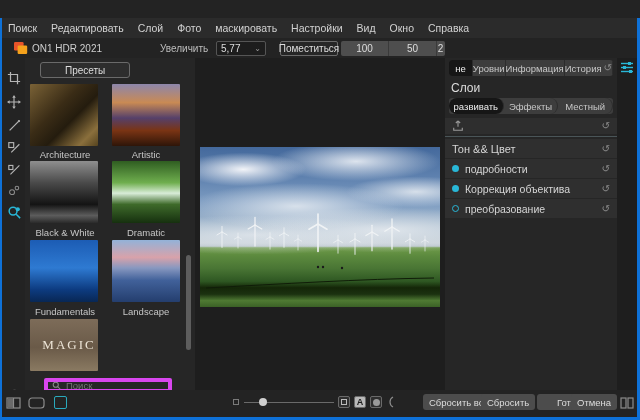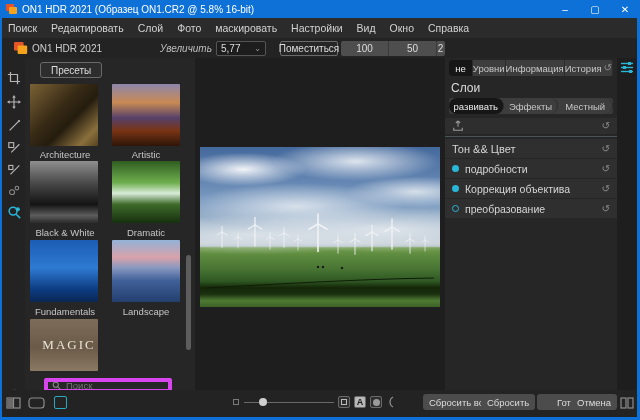--- a/index.html
+++ b/index.html
@@ -15,38 +15,38 @@
   .applogo{width:12px;height:10px;position:relative;margin-left:6px;}
   .applogo .sq1{position:absolute;left:0;top:0;width:8px;height:7px;background:#e8542a;border-radius:1px;}
   .applogo .sq2{position:absolute;left:3px;top:3px;width:8px;height:7px;background:#f5a21c;border-radius:1px;}
 
   
   .menubar{left:0;top:18px;width:640px;height:20px;background:#2b2b2b;display:flex;align-items:center;gap:14px;padding-left:8px;color:#d2d2d2;font-size:10.5px;}
   .menu-item{cursor:default;white-space:nowrap;}
 
   
   .toolbar{left:0;top:38px;width:640px;height:20px;background:#232323;color:#cfcfcf;font-size:10px;}
-  .zoom-label{position:absolute;left:160px;top:5px;width:52px;text-align:center;color:#bdbdbd;font-style:italic;}
+  .zoom-label{position:absolute;left:160px;top:5px;width:52px;text-align:left;color:#bdbdbd;}
   .zoom-dd{position:absolute;left:216px;top:3px;width:50px;height:15px;background:#1d1d1d;border:1px solid #555;border-radius:2px;display:flex;align-items:center;justify-content:space-between;padding:0 4px;color:#ddd;}
   .fit-btn{position:absolute;left:280px;top:3px;width:58px;height:15px;background:#262626;border:1px solid #6a6a6a;border-radius:2px;display:flex;align-items:center;justify-content:center;color:#ddd;}
   .segbar{position:absolute;left:341px;top:3px;width:104px;height:15px;background:#4e4e4e;border-radius:2px;display:flex;overflow:hidden;}
   .seg{width:48px;display:flex;align-items:center;justify-content:center;color:#ddd;border-right:1px solid #3a3a3a;}
   .seg:last-child{width:7px;border-right:none;overflow:hidden;}
 
   
   .edge{background:#0e71d8;}
 
   
   .toolscol{left:2px;top:58px;width:23px;height:332px;background:#232323;}
   .tool{position:absolute;left:4px;width:16px;height:16px;display:flex;align-items:center;justify-content:center;}
   .tool svg{display:block;}
 
   
   .presets{left:25px;top:58px;width:170px;height:332px;background:#262626;}
-  .presets-tab{position:absolute;left:15px;top:4px;height:16px;padding:0 10px;border:1px solid #6a6a6a;border-radius:3px;background:#2d2d2d;color:#ddd;font-size:10px;display:flex;align-items:center;}
+  .presets-tab{position:absolute;left:15px;top:4px;height:16px;padding:0 24px;border:1px solid #6a6a6a;border-radius:3px;background:#2d2d2d;color:#ddd;font-size:10px;display:flex;align-items:center;}
   .thumb{position:absolute;width:68px;height:62px;border-radius:1px;}
   .thumb-label{position:absolute;width:80px;text-align:center;color:#c6c6c6;font-size:9.5px;white-space:nowrap;}
   .magic-text{width:100%;height:100%;display:flex;align-items:center;justify-content:center;color:#ece4d6;font-family:"Liberation Serif","DejaVu Serif",serif;font-size:13px;letter-spacing:2px;}
   .search-box{position:absolute;left:19px;top:320px;width:128px;height:15px;border:4px solid #d946ef;border-radius:2px;background:#262626;display:flex;align-items:center;padding:0 4px;gap:3px;}
   .search-box input{flex:1;background:transparent;border:none;outline:none;color:#bbb;font-size:9.5px;min-width:0;}
   .scrollbar{position:absolute;left:161px;top:197px;width:5px;height:95px;background:#5d5d5d;border-radius:3px;}
 
   
   .canvas{left:195px;top:58px;width:250px;height:332px;background:#1e1e1e;}
   .photo{position:absolute;left:5px;top:89px;width:240px;height:160px;
@@ -91,32 +91,20 @@
   .mini-sq{position:absolute;left:233px;top:9px;width:6px;height:6px;border:1px solid #7a7a7a;}
   .box-icon{position:absolute;top:6px;width:12px;height:12px;border:1px solid #6a6a6a;border-radius:2px;background:#2e2e2e;display:flex;align-items:center;justify-content:center;}
   .box-icon.lit{background:#b9b9b9;color:#1c1c1c;font-size:9px;font-weight:bold;}
   .circle-in{width:7px;height:7px;border-radius:50%;background:#9a9a9a;}
 </style>
 </head>
 <body>
 
 <div class="win">
 
-  <div class="abs titlebar">
-    <div class="applogo">
-        <div class="sq1"></div>
-        <div class="sq2"></div>
-      </div>
-    <div class="title-text">ON1 HDR 2021 (Образец ON1.CR2 @ 5.8% 16-bit)</div>
-    <div class="win-controls">
-      <div class="win-btn">–</div>
-      <div class="win-btn">▢</div>
-      <div class="win-btn">✕</div>
-    </div>
-  </div>
 
   <div class="abs menubar">
     <span class="menu-item">Поиск</span>
     <span class="menu-item">Редактировать</span>
     <span class="menu-item">Слой</span>
     <span class="menu-item">Фото</span>
     <span class="menu-item">маскировать</span>
     <span class="menu-item">Настройки</span>
     <span class="menu-item">Вид</span>
     <span class="menu-item">Окно</span>

